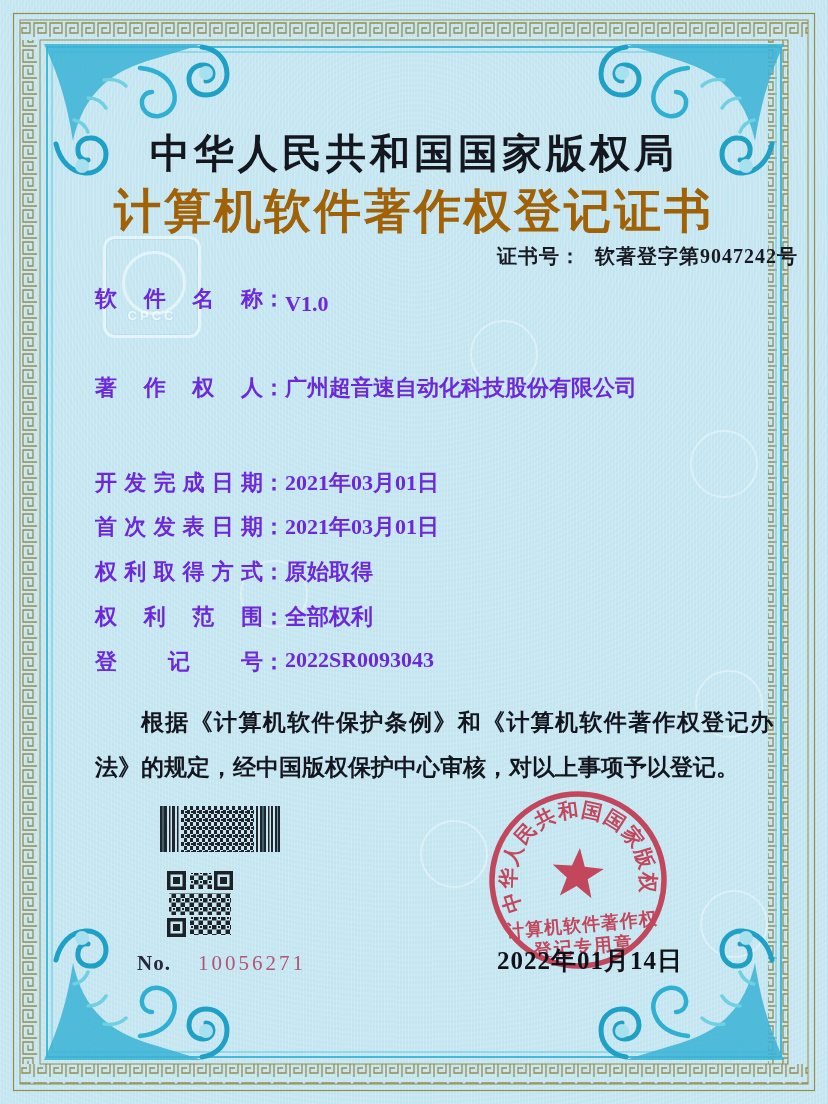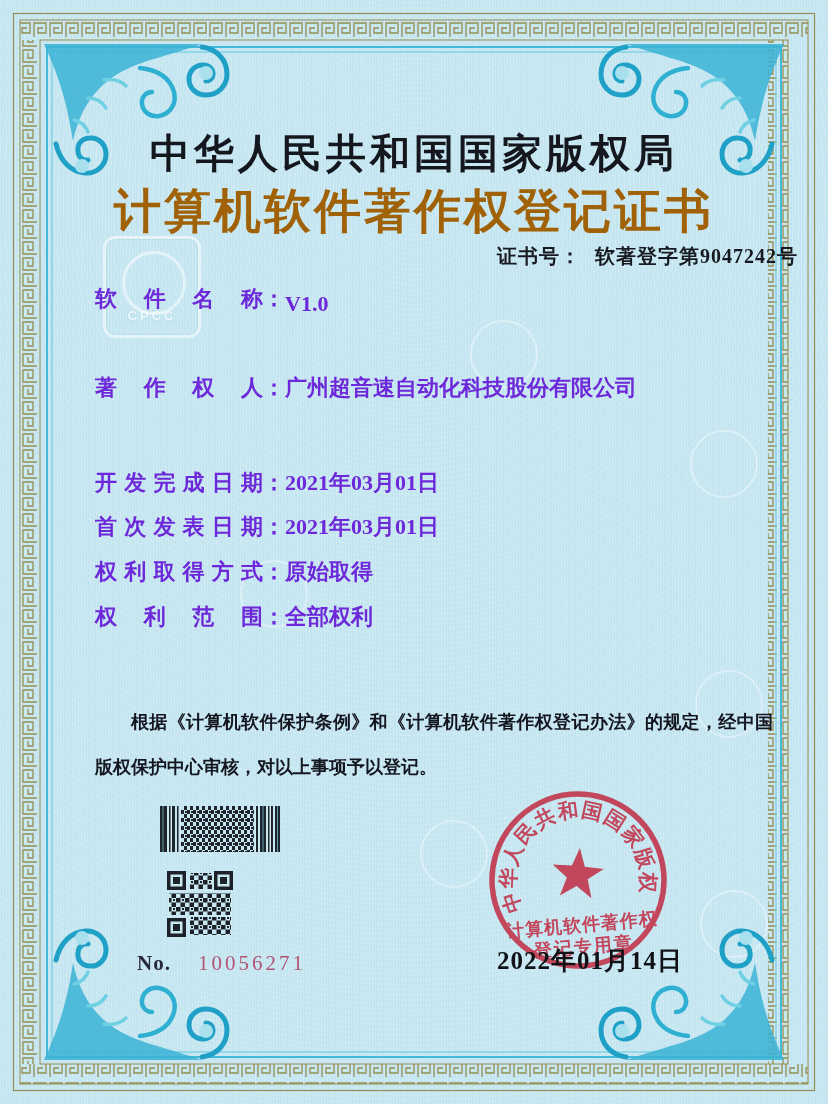--- a/index.html
+++ b/index.html
@@ -62,21 +62,21 @@
   .row .value .v-line2{margin-top:7px;}
   .row-name{top:284px;}
   .row-owner{top:373px;font-family:Liberation Serif, serif;}
   .row-dev{top:468px;}
   .row-pub{top:512px;}
   .row-method{top:557px;}
   .row-scope{top:602px;}
   .row-reg{top:647px;}
   .statement{
     position:absolute;left:95px;top:700px;width:678px;
-    font-size:18px;font-weight:bold;color:#14161f;
+    font-size:23px;font-weight:bold;color:#14161f;
     line-height:45px;text-indent:2em;text-align:justify;
   }
   .barcode{position:absolute;left:160px;top:806px;}
   .qrcode{position:absolute;left:167px;top:871px;}
   .serial{
     position:absolute;left:137px;top:951px;font-size:21px;letter-spacing:1px;
   }
   .serial .serial-label{color:#262a3c;font-weight:bold;margin-right:10px;text-align:center;}
   .serial .serial-number{color:#b15573;letter-spacing:3px;margin-left:17px;}
   .seal{position:absolute;left:463px;top:765px;opacity:.92;}
@@ -161,20 +161,24 @@
     <span class="label">首次发表日期</span><span class="colon">：</span>
     <span class="value">2021年03月01日</span>
   </div>
   <div class="row row-scope">
     <span class="label">权利范围</span><span class="colon">：</span>
     <span class="value">全部权利</span>
   </div>
   <div class="row row-method">
     <span class="label">权利取得方式</span><span class="colon">：</span>
     <span class="value">原始取得</span>
+  </div>
+  <div class="row row-reg">
+    <span class="label">登记号</span><span class="colon">：</span>
+    <span class="value">2022SR0093043</span>
   </div>
 
   <div class="statement">根据《计算机软件保护条例》和《计算机软件著作权登记办法》的规定，经中国版权保护中心审核，对以上事项予以登记。</div>
 
   <svg class="barcode" width="122" height="46" viewBox="0 0 122 46">
     <defs>
       <pattern id="bcn" width="6" height="8" patternUnits="userSpaceOnUse">
         <rect x="0" y="0" width="3" height="4" fill="#20242c"></rect>
         <rect x="3" y="4" width="3" height="4" fill="#20242c"></rect>
         <rect x="1" y="5" width="2" height="2" fill="#20242c"></rect>

